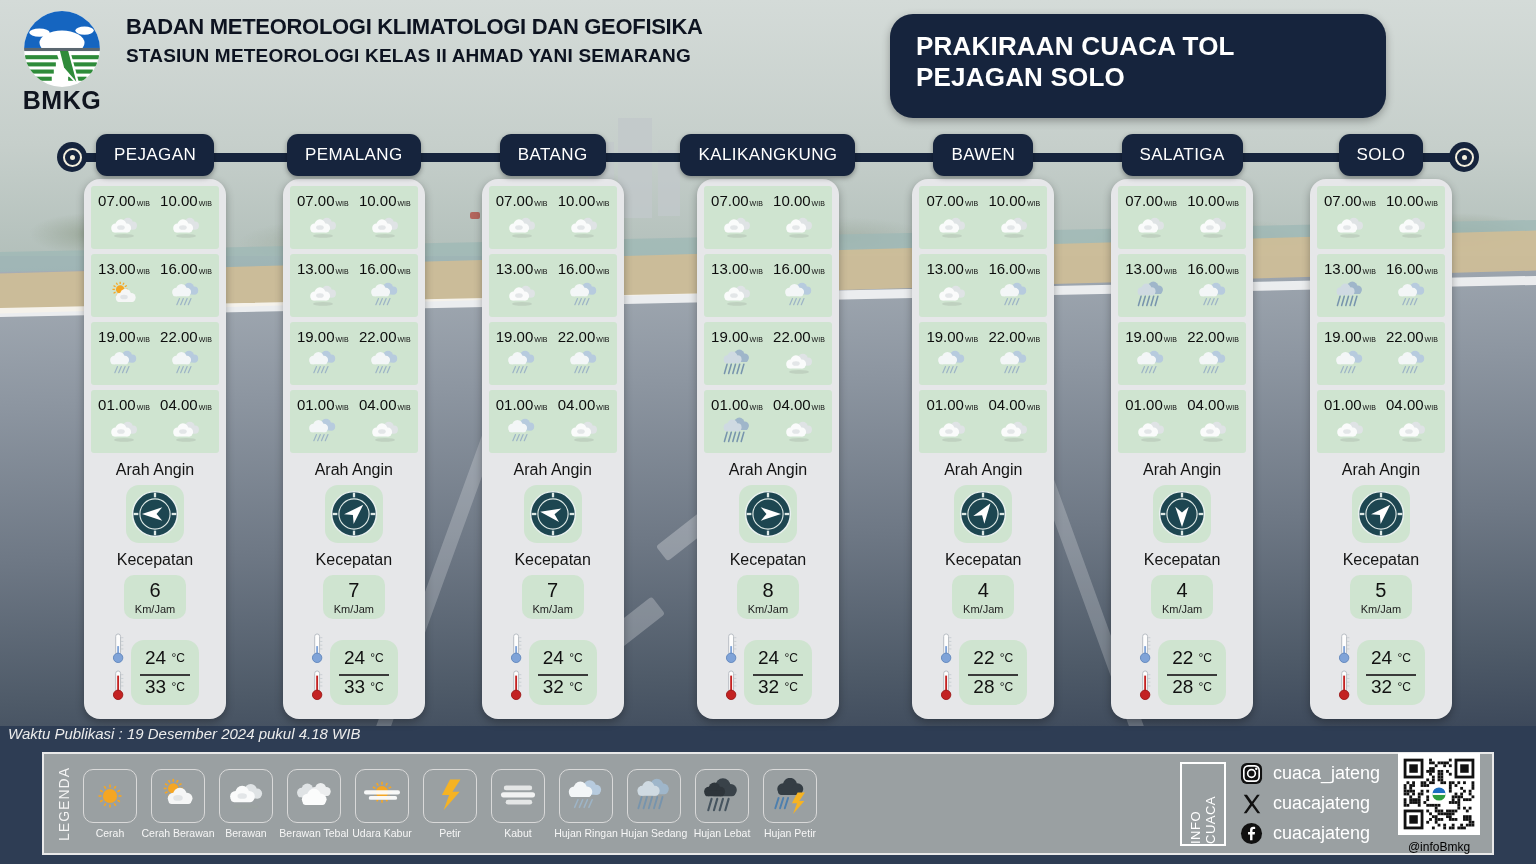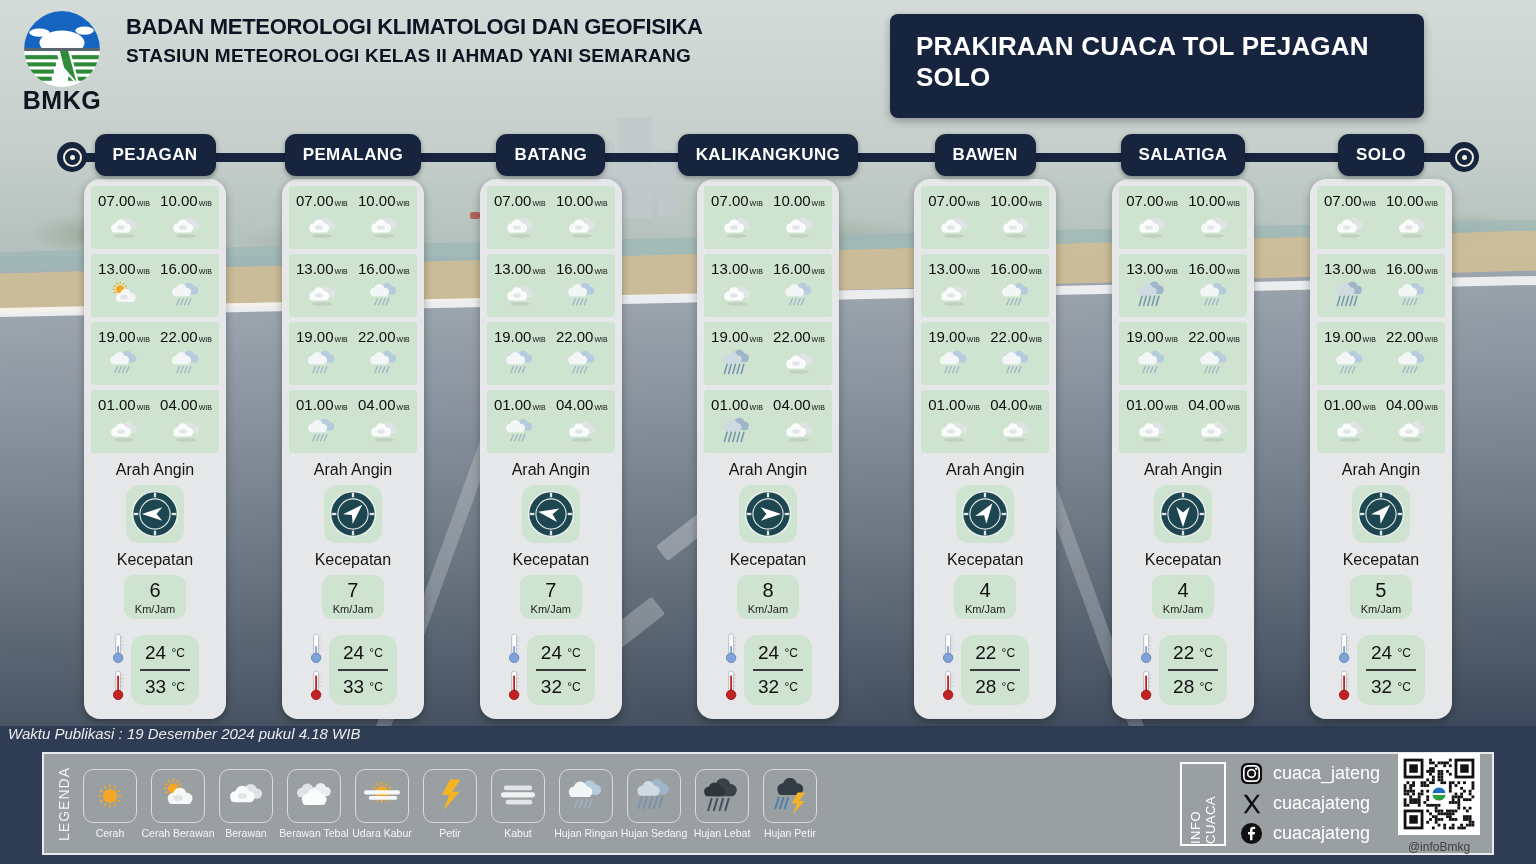--- a/index.html
+++ b/index.html
@@ -35,59 +35,59 @@
 
   
   .header{position:absolute;left:10px;top:8px;display:flex;align-items:flex-start;z-index:3;}
   .logo-block{display:flex;flex-direction:column;align-items:center;width:104px;}
   .logo-text{font-size:25px;font-weight:bold;color:#10151f;letter-spacing:.5px;margin-top:-4px;}
   .header-text{margin-left:12px;color:#0d1320;}
   .h-org{font-size:22px;font-weight:bold;letter-spacing:-.3px;margin-top:6px;}
   .h-station{font-size:19px;font-weight:bold;margin-top:5px;letter-spacing:.2px;}
   .h-addr{font-size:15px;font-weight:bold;font-style:italic;margin-top:7px;}
 
-  .title-box{position:absolute;left:890px;top:14px;width:534px;height:104px;background:#16243d;
-             border-radius:8px;color:#fff;padding:17px 26px;box-sizing:border-box;z-index:3;
+  .title-box{position:absolute;left:890px;top:14px;width:496px;height:104px;background:#16243d;
+             border-radius:23px;color:#fff;padding:17px 26px;box-sizing:border-box;z-index:3;
              box-shadow:0 3px 8px rgba(0,0,0,.3);}
   .tb-title{font-size:26px;font-weight:bold;letter-spacing:.2px;}
   .tb-sub{font-size:19px;margin-top:8px;}
 
   
   .route-line{position:absolute;left:58px;right:58px;top:153px;height:9px;background:#16243d;border-radius:5px;z-index:1;}
   .route-end{position:absolute;top:142px;width:30px;height:30px;border-radius:50%;background:#16243d;
              display:flex;align-items:center;justify-content:center;z-index:2;}
   .route-end.left{left:57px;} .route-end.right{right:57px;}
   .route-end-ring{width:15px;height:15px;border-radius:50%;border:2px solid #f3eedd;
                   display:flex;align-items:center;justify-content:center;}
   .route-end-dot{width:5px;height:5px;border-radius:50%;background:#f3eedd;}
 
   .stations{position:absolute;left:84px;right:84px;top:134px;display:flex;justify-content:space-between;z-index:2;}
   .station{display:flex;flex-direction:column;align-items:center;}
-  .station-pill{background:#16243d;color:#fff;font-weight:bold;font-size:17px;letter-spacing:.4px;
+  .station-pill{background:#16243d;color:#fff;font-weight:normal;font-size:17px;letter-spacing:.4px;
                 padding:11px 18px;border-radius:11px;white-space:nowrap;z-index:2;
                 box-shadow:0 2px 5px rgba(0,0,0,.35);}
   .station-card{margin-top:3px;width:142px;background:#e6e7e9;border-radius:16px;padding:7px 7px 14px;
                 box-sizing:border-box;box-shadow:0 3px 8px rgba(0,0,0,.3);}
   .wx-cell{background:#cfe4d0;border-radius:3px;margin-bottom:5px;display:flex;padding:6px 2px 7px;}
   .wx-half{flex:1;display:flex;flex-direction:column;align-items:center;}
   .wx-time{font-size:15px;color:#0d0d0d;}
   .wib{font-size:7px;margin-left:1px;}
   .wx-icon{margin-top:3px;height:30px;display:flex;align-items:center;justify-content:center;}
   .wx-icon svg{width:36px;height:29px;}
   .section-label{font-size:16px;color:#141414;text-align:center;margin:8px 0 6px;}
   .compass-box{width:58px;height:58px;background:#cfe4d0;border-radius:13px;margin:0 auto;
                display:flex;align-items:center;justify-content:center;}
   .speed-box{width:62px;background:#cfe4d0;border-radius:10px;margin:0 auto;text-align:center;padding:4px 0 4px;}
   .speed-val{font-size:20px;color:#111;}
   .speed-unit{font-size:11px;color:#222;margin-top:1px;}
   .temp-row{display:flex;justify-content:center;align-items:flex-end;gap:5px;margin-top:13px;}
   .thermo-col{display:flex;flex-direction:column;align-items:center;gap:1px;}
   .temp-box{background:#cfe4d0;border-radius:13px;padding:7px 9px;text-align:center;}
   .temp-min{font-size:19px;color:#111;padding:0 5px 5px;border-bottom:2px solid #3a3a3a;}
-  .temp-max{font-size:19px;color:#111;padding-top:5px;}
+  .temp-max{font-size:19px;color:#111;}
   .deg{font-size:12px;vertical-align:2px;}
 
   
   .publication{position:absolute;left:8px;top:725px;color:#ececec;font-style:italic;font-size:15px;z-index:3;}
   .legend-bar{position:absolute;left:42px;right:42px;top:752px;height:103px;background:#9aa0a2;
               border:2px solid #e9e9e9;box-sizing:border-box;display:flex;align-items:center;
               padding:0 12px;z-index:3;}
   .legend-title{writing-mode:vertical-rl;transform:rotate(180deg);color:#f4f4f4;font-size:14px;
                 letter-spacing:1px;margin-right:8px;}
   .legend-items{display:flex;gap:8px;}
@@ -97,21 +97,21 @@
   .legend-icon-box svg{width:42px;height:36px;}
   .legend-label{font-size:10.5px;color:#f6f6f6;margin-top:4px;white-space:nowrap;}
   .info-box{margin-left:auto;width:42px;height:80px;border:2px solid #fff;display:flex;align-items:center;
             justify-content:center;}
   .info-box span{writing-mode:vertical-rl;transform:rotate(180deg);color:#fff;font-size:13px;letter-spacing:.5px;}
   .social-list{margin-left:14px;display:flex;flex-direction:column;gap:6px;}
   .social-row{display:flex;align-items:center;gap:9px;color:#fff;font-size:18px;}
   .social-ic{width:24px;height:24px;display:flex;align-items:center;justify-content:center;}
   .qr-wrap{margin-left:18px;display:flex;flex-direction:column;align-items:center;}
   .qr-wrap svg{width:82px;height:82px;}
-  .qr-caption{font-size:12px;color:#404040;margin-top:1px;}
+  .qr-caption{font-size:12px;color:#000000;margin-top:1px;}
 </style>
 </head>
 <body>
 
 <div class="stage">
 
   <div class="bg-sky"></div>
   <div class="bg-haze"></div>
   <div class="bld" style="left:588px;top:142px;width:26px;height:76px;"></div>
   <div class="bld" style="left:618px;top:118px;width:34px;height:100px;"></div>

